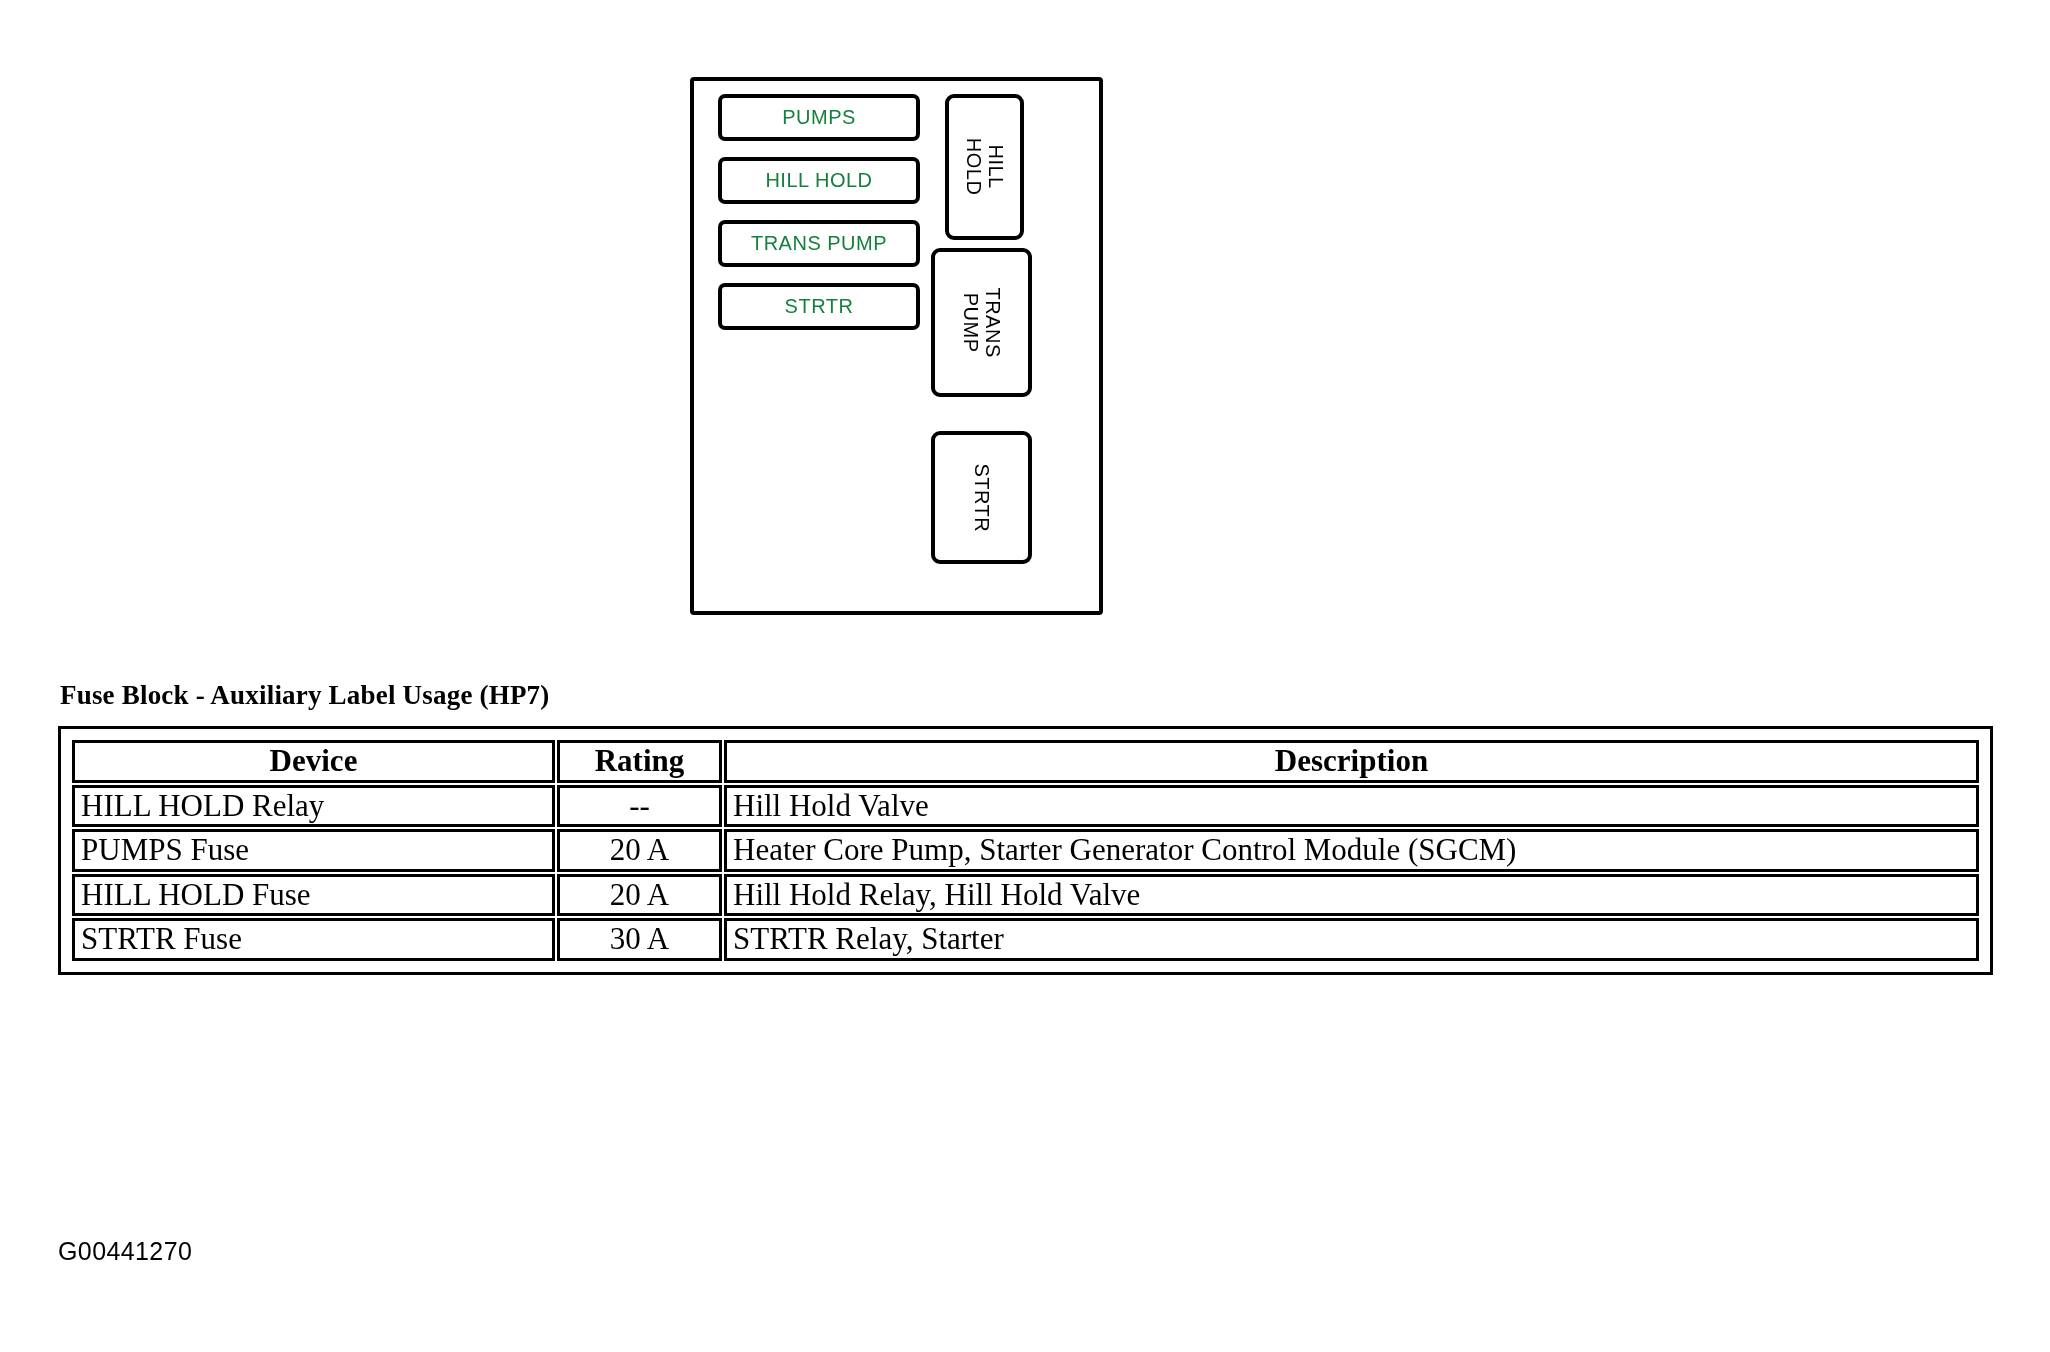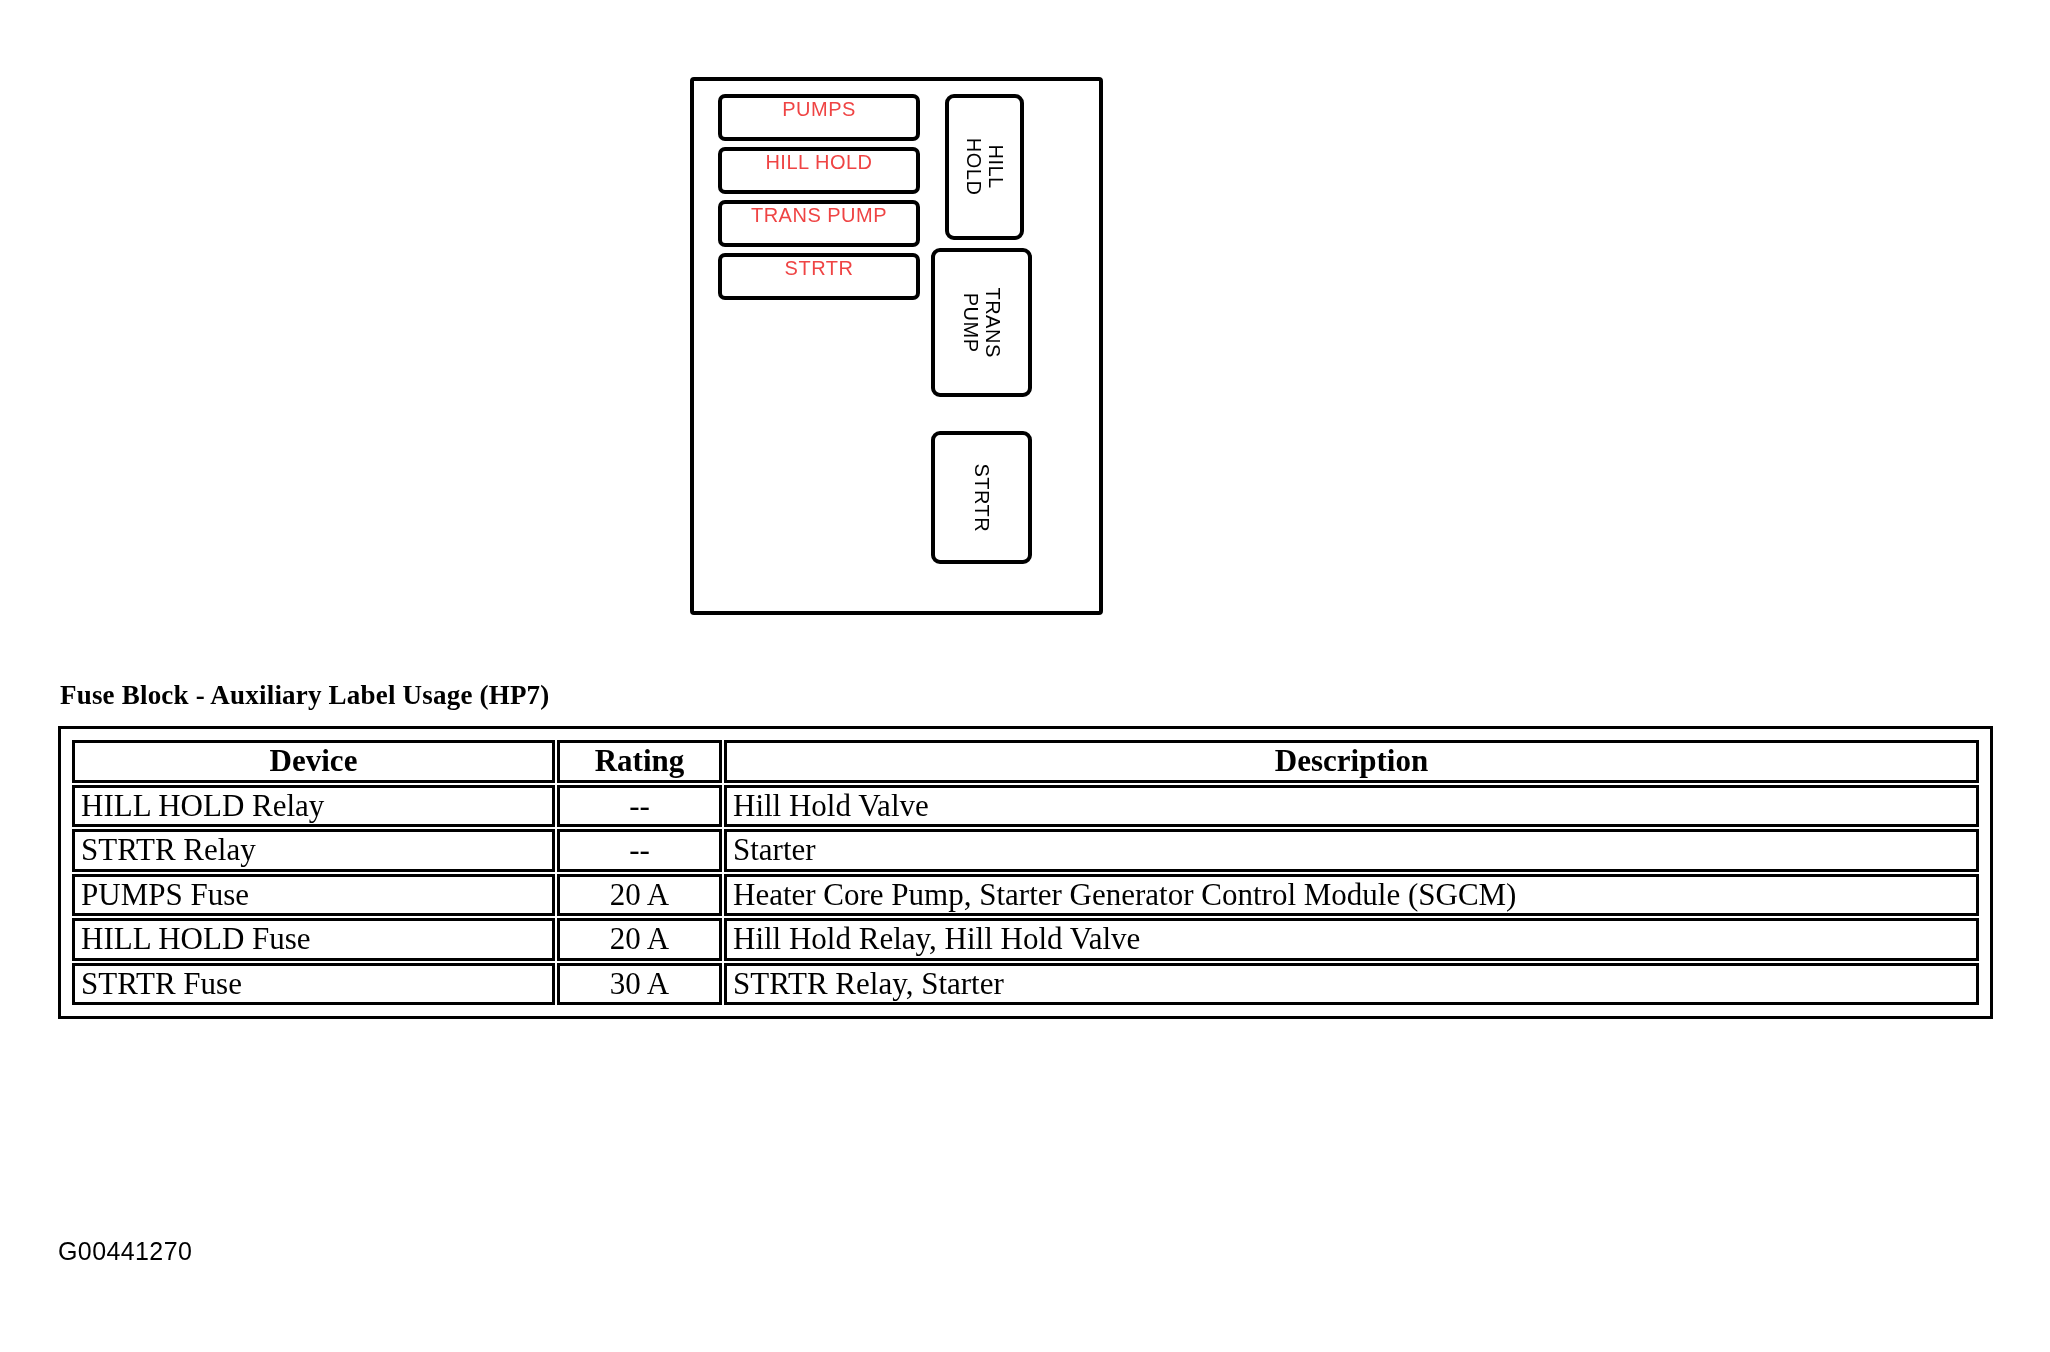--- a/index.html
+++ b/index.html
@@ -36,29 +36,29 @@
     top: 13px;
     width: 202px;
   }
 
   .fuse-slot {
     box-sizing: border-box;
     border: 4px solid #000;
     border-radius: 7px;
     background: #fff;
     height: 47px;
-    margin-bottom: 6px;
+    margin-bottom: 16px;
     display: flex;
-    align-items: flex-start;
+    align-items: center;
     justify-content: center;
     font-family: "Liberation Sans", "DejaVu Sans", sans-serif;
     font-size: 20px;
     font-weight: 400;
     letter-spacing: 0.5px;
-    color: #ef4444;
+    color: #15803d;
   }
 
   .relay-col-right {
     position: absolute;
     left: 212px;
     top: 13px;
     width: 190px;
     height: 512px;
   }
 
@@ -221,25 +221,20 @@
         <th>Description</th>
       </tr>
     </thead>
     <tbody id="usage-table-body">
         <tr>
           <td class="col-device">HILL HOLD Relay</td>
           <td class="col-rating">--</td>
           <td class="col-desc">Hill Hold Valve</td>
         </tr>
         <tr>
-          <td class="col-device">STRTR Relay</td>
-          <td class="col-rating">--</td>
-          <td class="col-desc">Starter</td>
-        </tr>
-        <tr>
           <td class="col-device">PUMPS Fuse</td>
           <td class="col-rating">20 A</td>
           <td class="col-desc">Heater Core Pump, Starter Generator Control Module (SGCM)</td>
         </tr>
         <tr>
           <td class="col-device">HILL HOLD Fuse</td>
           <td class="col-rating">20 A</td>
           <td class="col-desc">Hill Hold Relay, Hill Hold Valve</td>
         </tr>
         <tr>

